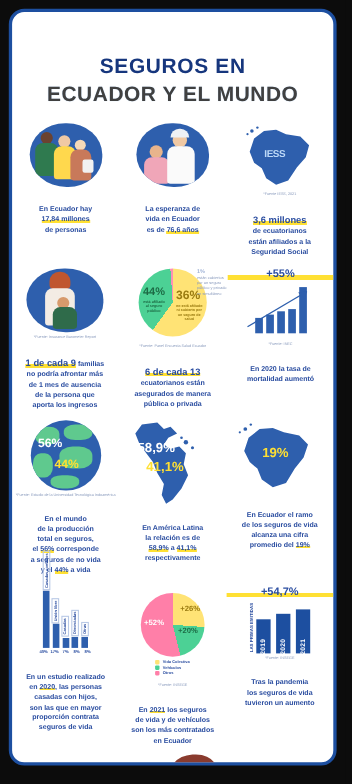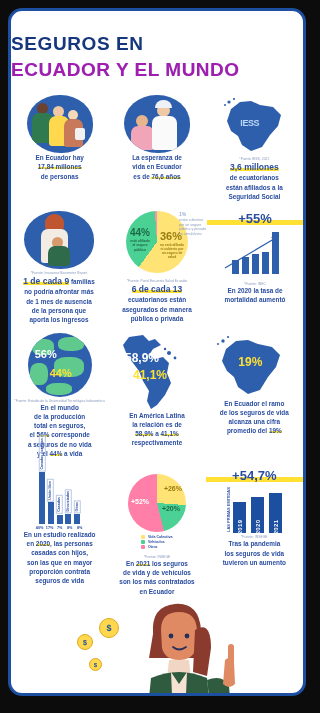--- a/index.html
+++ b/index.html
@@ -13,37 +13,37 @@
     position: absolute;
     left: 8px; top: 8px;
     width: 298px; height: 688px;
     background: #ffffff;
     border: 3px solid #1d4fa0;
     border-radius: 14px;
     overflow: hidden;
   }
 
   
-  .title-wrap { padding-top: 22px; }
+  .title-wrap { padding-top: 39px; text-align: center; }
   .title-main {
     font-size: 19px; font-weight: bold; letter-spacing: .6px;
     color: #16367d;
   }
   .title-sub {
     font-size: 19px; font-weight: bold; letter-spacing: .5px;
-    color: #a21caf; margin-top: 4px;
+    color: #404040; margin-top: 4px;
     text-shadow: 0 0 1px #b9d6f5;
   }
 
   
   .row { display: flex; width: 100%; }
   .cell { flex: 1 1 33.33%; text-align: center; position: relative; }
   .cap {
     font-size: 6.4px; line-height: 1.45; color: #2a4da0;
-    padding: 0 4px; margin-top: 0; font-weight: bold;
+    padding: 0 4px; margin-top: 16px; font-weight: bold;
   }
   .hl { color: #2a4da0; background: linear-gradient(transparent 62%, #ffe033 62%, #ffe033 92%, transparent 92%); }
   .big-hl {
     font-size: 8.5px; font-weight: bold; color: #2a4da0;
     background: linear-gradient(transparent 60%, #ffe033 60%, #ffe033 92%, transparent 92%);
   }
   .src { font-size: 3.4px; color: #8a9bbd; margin-top: 2px; }
 
   
   .blob {
@@ -69,21 +69,21 @@
   .bar2 span {
     position: absolute; bottom: 3px; left: 50%;
     transform: translateX(-50%) rotate(-90deg); transform-origin: center;
     color: #fff; font-size: 6px; font-weight: bold; letter-spacing: .3px;
     white-space: nowrap;
   }
   .axis-lab {
     font-size: 4px; font-weight: bold; color: #2a4da0;
     writing-mode: vertical-rl; transform: rotate(180deg);
   }
-  .pct-up { font-size: 13px; font-weight: bold; color: #2a4da0;
+  .pct-up { font-size: 10px; font-weight: bold; color: #2a4da0;
     background: linear-gradient(transparent 58%, #ffe033 58%, #ffe033 92%, transparent 92%); }
 
   
   .globe {
     width: 64px; height: 64px; border-radius: 50%; margin: 0 auto;
     background: #2e5fad; position: relative; overflow: hidden;
   }
   .land { position: absolute; background: #5fc98e; border-radius: 40%; }
   .g-lab { position: absolute; font-weight: bold; font-size: 11px; }
 

